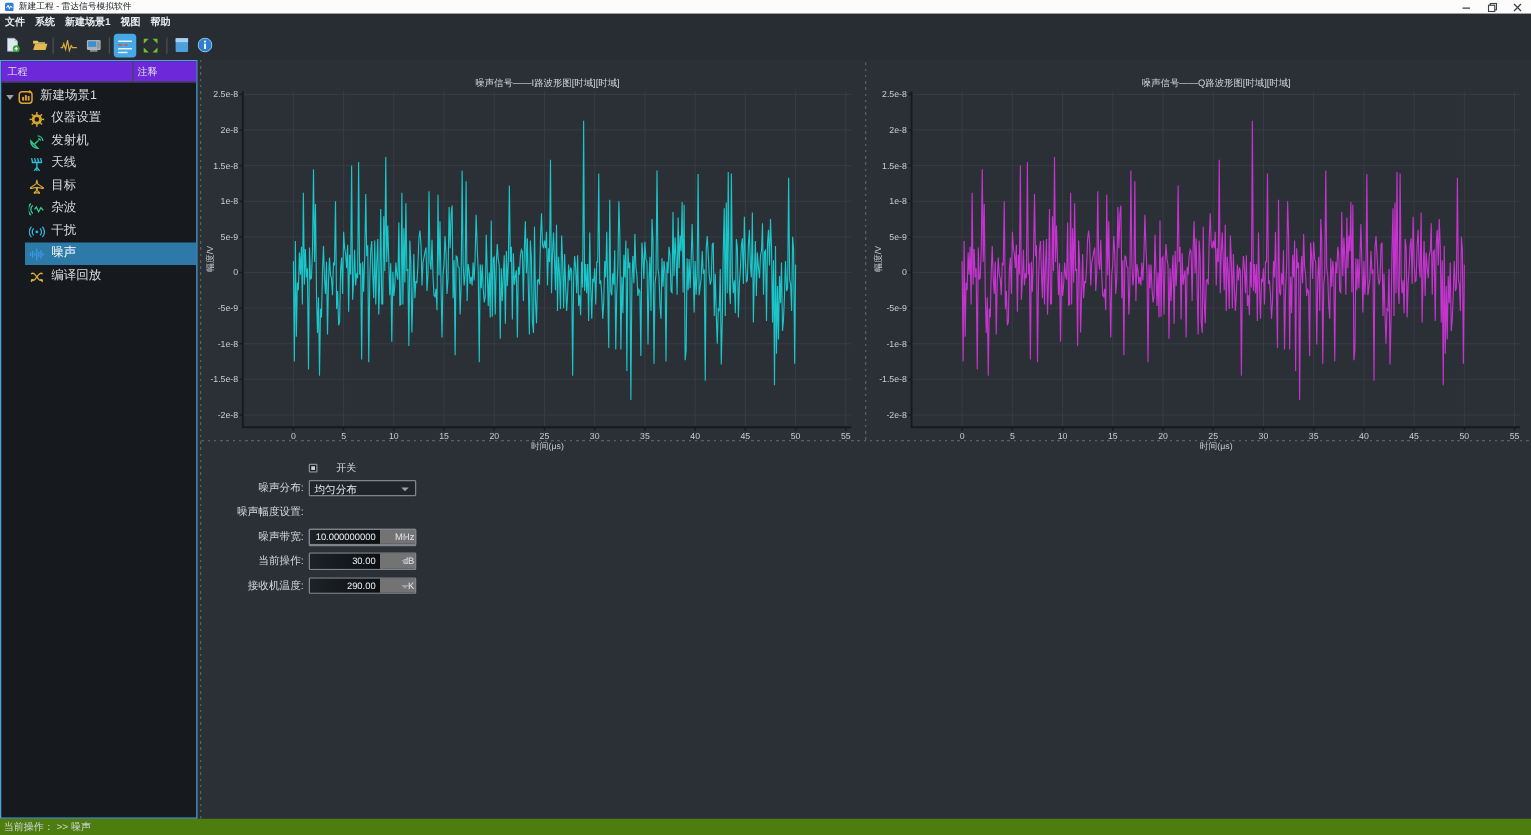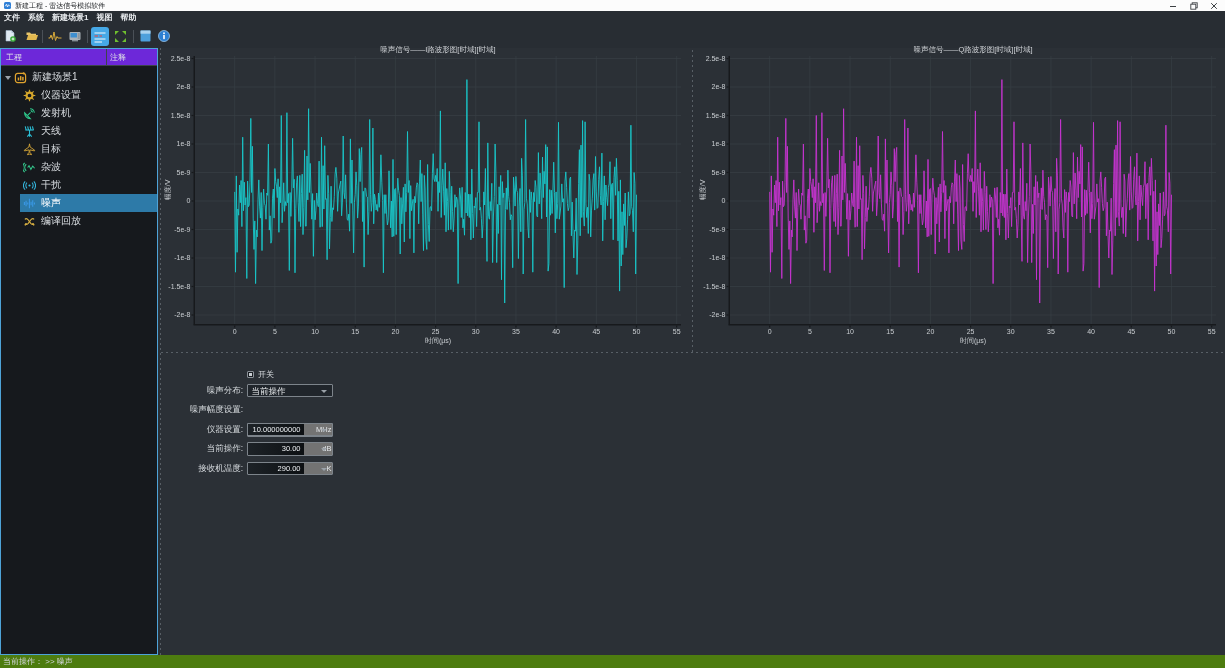--- a/index.html
+++ b/index.html
@@ -41,33 +41,33 @@
   .tree-row.sel .tree-label { color:#ffffff; }
   .expander { position:absolute; left:4px; top:7.5px; width:0; height:0;
               border-left:3.5px solid transparent; border-right:3.5px solid transparent;
               border-top:4px solid #9aa1a8; }
 
   
   .vdash { position:absolute; width:1px; background-image:repeating-linear-gradient(
              to bottom, #585f66 0px, #585f66 2px, transparent 2px, transparent 5px); }
   .hdash { position:absolute; height:1px; background-image:repeating-linear-gradient(
              to right, #585f66 0px, #585f66 2px, transparent 2px, transparent 5px); }
-  .chart-panel { position:absolute; top:43px; width:532px; height:304px; }
+  .chart-panel { position:absolute; top:60px; width:532px; height:304px; }
   #chart-panel-0 { left:160px; }
   #chart-panel-1 { left:692px; }
   svg text { font-family:"Liberation Sans", sans-serif; }
 
   
   #form { position:absolute; left:0; top:0; }
   #switch-row { position:absolute; left:247px; top:369px; height:11px; display:flex; align-items:center;
                 white-space:nowrap; }
   #switch-box { width:7px; height:7px; border:1px solid #8a9097; border-radius:1px; background:#1a1e23;
                 position:relative; flex:0 0 7px; }
   #switch-box .fill { position:absolute; left:1px; top:1px; right:1px; bottom:1px; background:#c9ced3; }
-  #switch-label { margin-left:4px; font-size:8px; color:#d9dce0; }
+  #switch-label { margin-left:15px; font-size:8px; color:#d9dce0; }
   .form-label { position:absolute; width:110px; text-align:right; font-size:8.5px; color:#d6dade;
                 line-height:13.5px; white-space:nowrap; }
   .field { position:absolute; left:246.5px; width:86px; height:13.5px; border:1px solid #7d848b;
            border-radius:1px; }
   .combo { background:#20252b; }
   .combo .val { position:absolute; left:4px; top:0; height:12px; line-height:12px; font-size:8.5px; color:#e8ebee; }
   .arrow { position:absolute; right:5px; top:5px; width:0; height:0;
            border-left:3px solid transparent; border-right:3px solid transparent;
            border-top:3.5px solid #9aa1a8; }
   .spin .num { position:absolute; left:0; top:0; width:56px; height:11.5px;
@@ -428,29 +428,29 @@
 
 <div id="form">
   <div id="switch-row">
     <div id="switch-box">
         <div class="fill"></div>
       </div>
     <span id="switch-label">开关</span>
   </div>
 <div class="form-label" style="left: 133px; top: 383.5px;">噪声分布:</div>
     <div class="field combo" style="top: 383.5px;">
-      <span class="val">当前操作</span>
+      <span class="val">均匀分布</span>
       <div class="arrow"></div>
     </div>
     <div class="form-label" style="left: 133px; top: 403.05px;">噪声幅度设置:</div>
     <div class="field combo" style="top: 403.05px; margin-top: 20px;">
       <span class="val">噪声系数</span>
       <div class="arrow"></div>
     </div>
-    <div class="form-label" style="left: 133px; top: 422.6px;">仪器设置:</div>
+    <div class="form-label" style="left: 133px; top: 422.6px;">噪声带宽:</div>
     <div class="field spin" style="top: 422.6px;">
       <div class="num">10.000000000</div>
       <div class="unit">MHz</div>
       <div class="arrow"></div>
     </div>
     <div class="form-label" style="left: 133px; top: 442.15px;">当前操作:</div>
     <div class="field spin" style="top: 442.15px;">
       <div class="num">30.00</div>
       <div class="unit">dB</div>
       <div class="arrow"></div>

